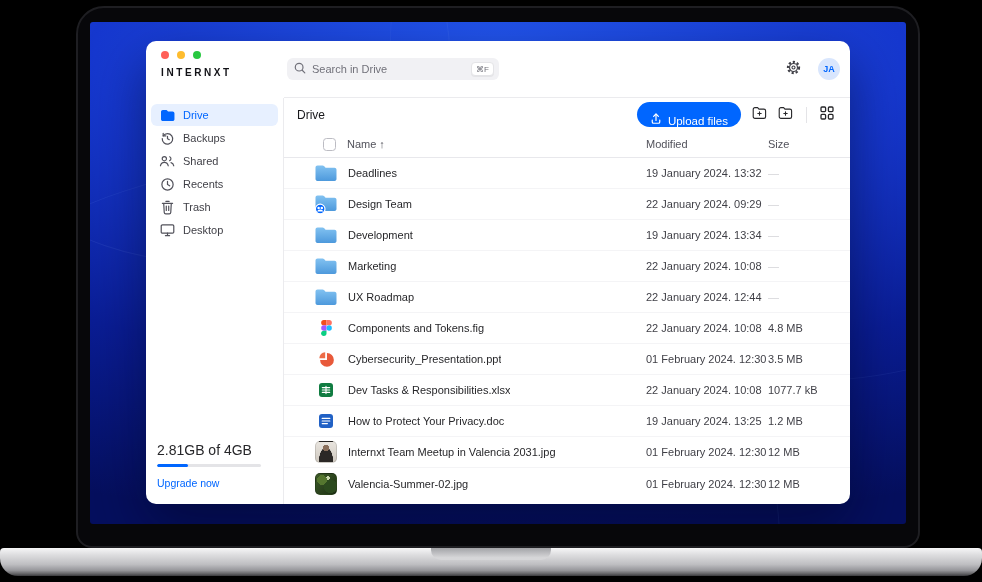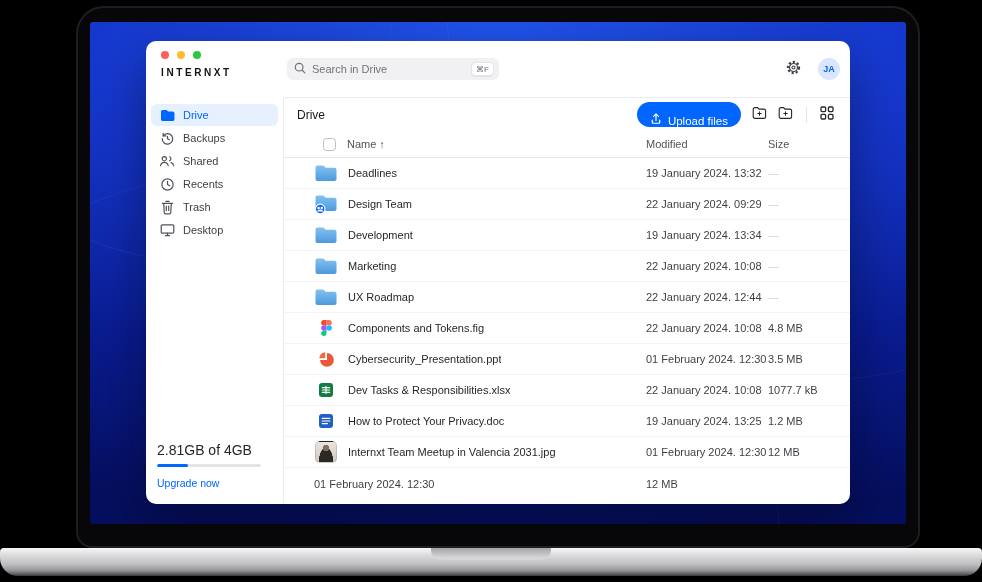--- a/index.html
+++ b/index.html
@@ -403,20 +403,26 @@
     <div class="cell-name">
       <span class="icon-box">
                     <span class="thumb person"></span>
                   </span>
       <span class="fname">Internxt Team Meetup in Valencia 2031.jpg</span>
     </div>
     <div class="cell-mod">01 February 2024. 12:30</div>
     <div class="cell-size">12 MB</div>
   </div>
               <div class="row">
+    <div class="cell-name">
+      <span class="icon-box">
+                    <span class="thumb nature"></span>
+                  </span>
+      <span class="fname">Valencia-Summer-02.jpg</span>
+    </div>
     <div class="cell-mod">01 February 2024. 12:30</div>
     <div class="cell-size">12 MB</div>
   </div>
             </div>
         </div>
 
       </div>
     </div>
   </div>
   <div class="base">

